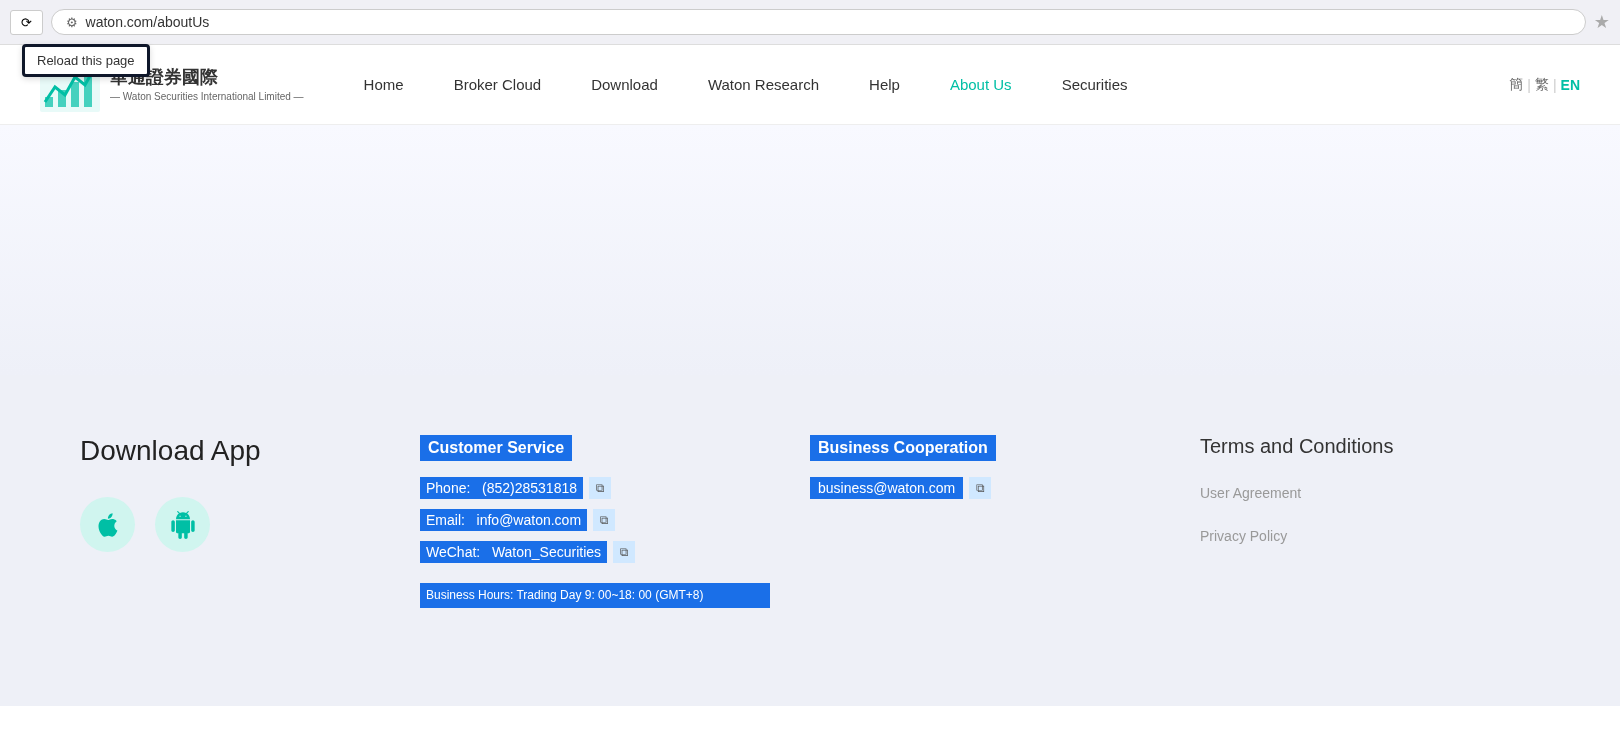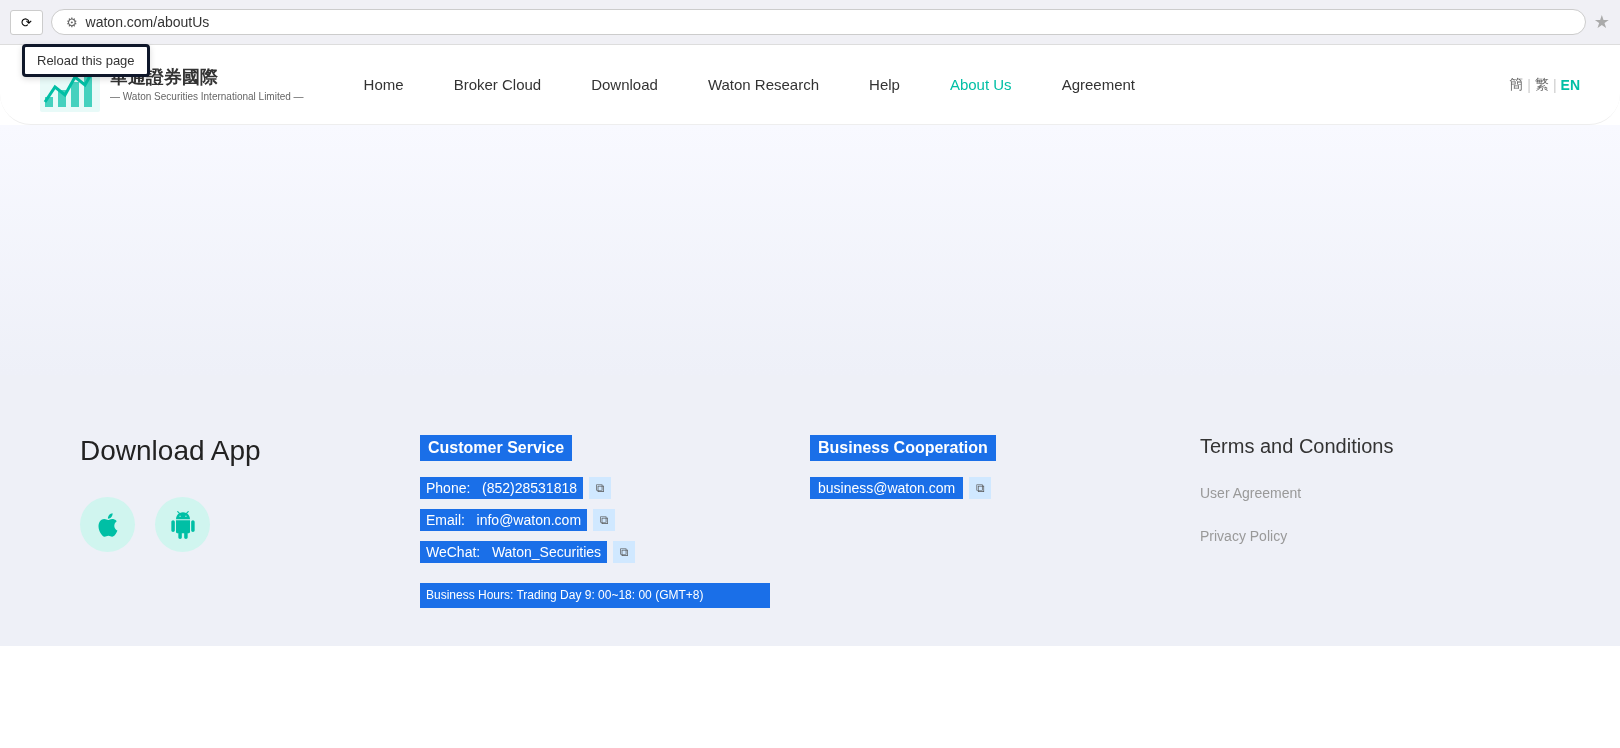--- a/index.html
+++ b/index.html
@@ -73,21 +73,20 @@
 
     
     .site-header {
       width: 100%;
       background: #fff;
       border-bottom: 1px solid #eee;
       display: flex;
       align-items: center;
       padding: 10px 40px;
       height: 80px;
-      border-radius: 31px;
     }
     .logo-area {
       display: flex;
       align-items: center;
       gap: 10px;
       margin-right: 60px;
     }
     .logo-icon {
       width: 60px;
       height: 55px;
@@ -140,21 +139,21 @@
     .hero-section {
       width: 100%;
       height: 250px;
       background: linear-gradient(to bottom, #f8f9ff, #eef0f8);
     }
 
     
     .footer-section {
       width: 100%;
       background: #eef0f7;
-      padding: 60px 80px 38px 80px;
+      padding: 60px 80px 98px 80px;
     }
     .footer-grid {
       display: grid;
       grid-template-columns: 300px 350px 350px 300px;
       gap: 40px;
       max-width: 1400px;
     }
 
     
     .download-app-title {
@@ -308,21 +307,21 @@
     </div>
   </div>
 
   <nav class="nav-menu">
     <a class="nav-item">Home</a>
     <a class="nav-item">Broker Cloud</a>
     <a class="nav-item">Download</a>
     <a class="nav-item">Waton Research</a>
     <a class="nav-item">Help</a>
     <a class="nav-item active">About Us</a>
-    <a class="nav-item">Agreement</a>
+    <a class="nav-item">Securities</a>
   </nav>
 
   <div class="lang-switcher">
     <span>簡</span>
     <span class="lang-divider">|</span>
     <span>繁</span>
     <span class="lang-divider">|</span>
     <span class="lang-active">EN</span>
   </div>
 </header>

